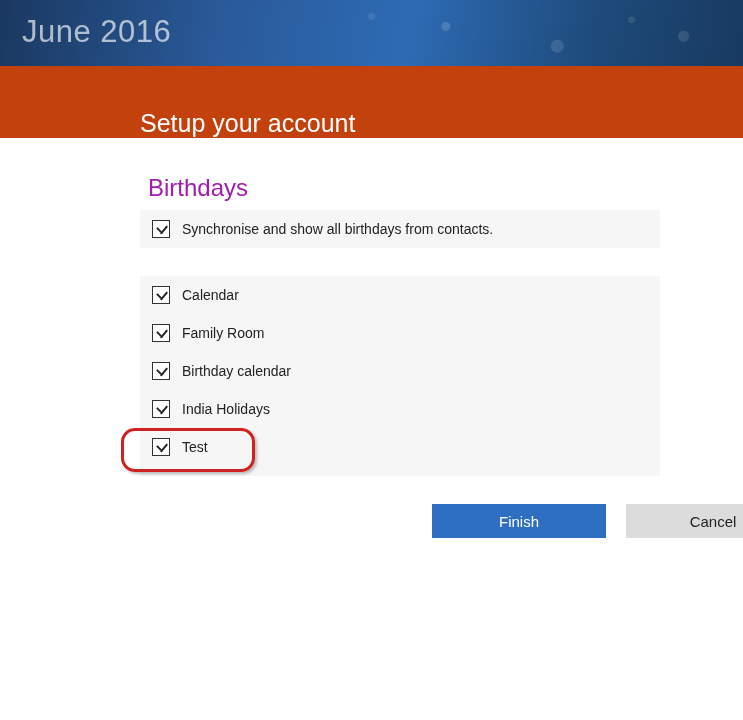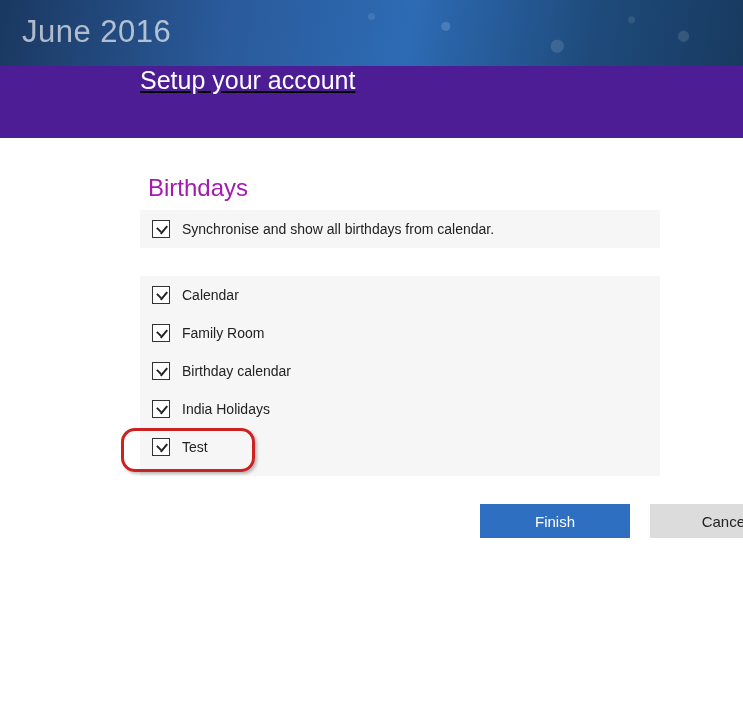--- a/index.html
+++ b/index.html
@@ -20,23 +20,23 @@
       radial-gradient(circle at 92% 55%, rgba(255,255,255,0.12) 0 5px, transparent 6px),
       radial-gradient(circle at 50% 25%, rgba(255,255,255,0.1) 0 3px, transparent 4px);
   }
   .hero-title {
     position: absolute; left: 22px; top: 14px;
     color: rgba(255,255,255,0.65);
     font-size: 31px; font-weight: 300; letter-spacing: 0.5px;
   }
   .banner {
     width: 100%; height: 72px;
-    background: #4c1d95;
+    background: #c2410c;
     padding-left: 140px;
-    display:flex; align-items:flex-start;text-decoration:underline;
+    display:flex; align-items:flex-end;
   }
   .banner-title { color: #fff; font-size: 25px; font-weight: 300; }
   .content { padding: 30px 0 0 140px; width: 100%; }
   .account-row { display:flex; align-items:center; gap:12px; margin-bottom: 26px; }
   .ms-logo { width:56px; height:56px; display:grid; grid-template-columns:1fr 1fr; grid-template-rows:1fr 1fr; gap:3px; }
   .sq { width:100%; height:100%; }
   .sq.r{background:#f25022;} .sq.g{background:#7fba00;}
   .sq.b{background:#00a4ef;} .sq.y{background:#ffb900;}
   .acct-texts { display:flex; flex-direction:column; gap:6px; }
   .redact { background:#000; border-radius:3px; height:10px; }
@@ -57,21 +57,21 @@
   .chk.checked::before{
     content:""; position:absolute; left:6px; top:8px; width:10px; height:2px; background:#222; transform:rotate(-50deg);
   }
   .highlight-ring {
     position:absolute; left:-19px; bottom:4px; width:134px; height:44px;
     border:3px solid #c22; border-radius:14px;
     box-shadow: 2px 2px 3px rgba(0,0,0,0.25);
     pointer-events:none;
   }
   .buttons { width:660px; display:flex; justify-content:flex-end; gap:20px; margin-top: 24px; }
-  .btn { width:150px; height:34px; border:none; font-size:15px; cursor:pointer; font-family:inherit; }
+  .btn { width:174px; height:34px; border:none; font-size:15px; cursor:pointer; font-family:inherit; }
   .btn.primary { background:#2e6fc1; color:#fff; }
   .btn.secondary { background:#dcdcdc; color:#222; }
 </style>
 </head>
 <body>
 
 <div class="hero">
   <div class="hero-title">June 2016</div>
 </div>
 
@@ -79,21 +79,21 @@
   <div class="banner-title">Setup your account</div>
 </div>
 
 <div class="content">
 
 
   <div class="section-title">Birthdays</div>
   <div class="group">
     <div class="row">
       <span class="chk checked"></span>
-      <span class="label">Synchronise and show all birthdays from calendar.</span>
+      <span class="label">Synchronise and show all birthdays from contacts.</span>
     </div>
   </div>
 
   <div class="group cal">
     <div class="row">
       <span class="chk checked"></span>
       <span class="label">Calendar</span>
     </div>
     <div class="row">
       <span class="chk checked"></span>

